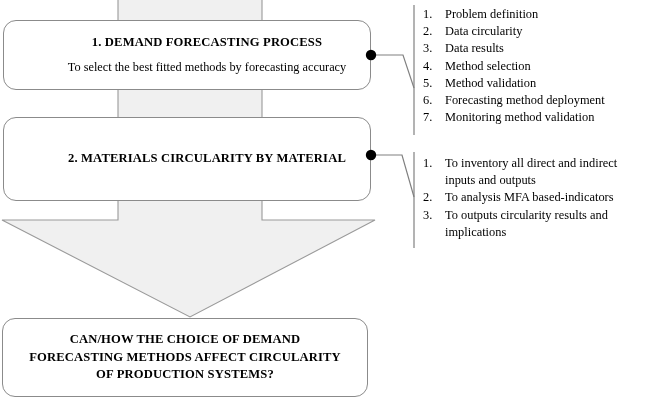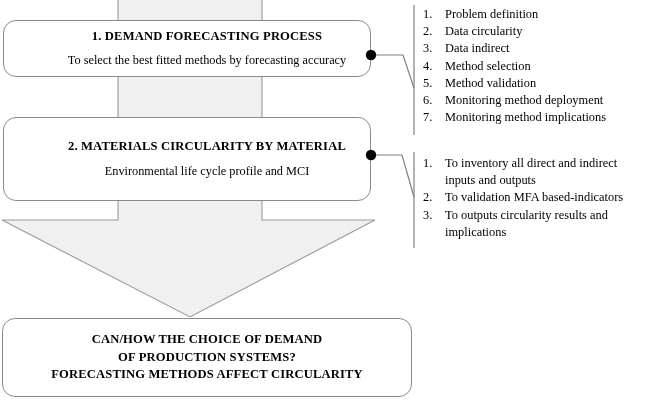--- a/index.html
+++ b/index.html
@@ -45,23 +45,23 @@
     font-size: 12.6px;
     line-height: 1.22;
     letter-spacing: 0.15px;
   }
   .box-sub {
     font-size: 12.3px;
     line-height: 1.2;
     margin-top: 9px;
   }
 
-  #box-1 { left: 3px;  top: 20px;  width: 368px; height: 57px; padding-left: 40px; }
+  #box-1 { left: 3px;  top: 20px;  width: 368px; height: 70px; padding-left: 40px; }
   #box-2 { left: 3px;  top: 117px; width: 368px; height: 84px; padding-left: 40px; }
-  #box-3 { left: 2px;  top: 318px; width: 410px; height: 79px; }
+  #box-3 { left: 2px;  top: 318px; width: 366px; height: 79px; }
 
   #box-3 .box-title {
     font-size: 12.6px;
     line-height: 1.42;
   }
 
   
   #connector-svg {
     position: absolute;
     left: 0;
@@ -103,27 +103,26 @@
     <polygon points="118,-4 262,-4 262,220 375,220 190,317 2,220 118,220" fill="#f0f0f0" stroke="#9a9a9a" stroke-width="1.1" stroke-linejoin="miter"></polygon>
   </svg>
 
   <div class="box" id="box-1">
     <div class="box-title">1. DEMAND FORECASTING PROCESS</div>
     <div class="box-sub">To select the best fitted methods by forecasting accuracy</div>
   </div>
 
   <div class="box" id="box-2">
     <div class="box-title">2. MATERIALS CIRCULARITY BY MATERIAL</div>
-    <div class="box-sub">Environmental life cycle profile and MCI</div>
   </div>
 
   <div class="box" id="box-3">
     <div class="box-title">CAN/HOW THE CHOICE OF DEMAND</div>
+    <div class="box-title">FORECASTING METHODS AFFECT CIRCULARITY</div>
     <div class="box-title">OF PRODUCTION SYSTEMS?</div>
-    <div class="box-title">FORECASTING METHODS AFFECT CIRCULARITY</div>
   </div>
 
   <svg id="connector-svg" viewBox="0 0 646 400" xmlns="http://www.w3.org/2000/svg">
 
     <path d="M 371 55 L 403 55 L 414 88" fill="none" stroke="#808080" stroke-width="1.2"></path>
     <line x1="414" y1="5" x2="414" y2="135" stroke="#808080" stroke-width="1.2"></line>
     <circle cx="371" cy="55" r="5.2" fill="#000000"></circle>
 
     <path d="M 371 155 L 402 155 L 414 197" fill="none" stroke="#808080" stroke-width="1.2"></path>
     <line x1="414" y1="152" x2="414" y2="248" stroke="#808080" stroke-width="1.2"></line>
@@ -134,48 +133,48 @@
     <div class="list-row">
       <span class="list-num">1.</span>
       <span class="list-text">Problem definition</span>
     </div>
     <div class="list-row">
       <span class="list-num">2.</span>
       <span class="list-text">Data circularity</span>
     </div>
     <div class="list-row">
       <span class="list-num">3.</span>
-      <span class="list-text">Data indirect</span>
+      <span class="list-text">Data results</span>
     </div>
     <div class="list-row">
       <span class="list-num">4.</span>
       <span class="list-text">Method selection</span>
     </div>
     <div class="list-row">
       <span class="list-num">5.</span>
       <span class="list-text">Method validation</span>
     </div>
     <div class="list-row">
       <span class="list-num">6.</span>
-      <span class="list-text">Monitoring method deployment</span>
+      <span class="list-text">Forecasting method deployment</span>
     </div>
     <div class="list-row">
       <span class="list-num">7.</span>
-      <span class="list-text">Monitoring method implications</span>
+      <span class="list-text">Monitoring method validation</span>
     </div>
   </div>
 
   <div class="list-block" id="list-2">
     <div class="list-row">
       <span class="list-num">1.</span>
       <span class="list-text">To inventory all direct and indirect inputs and outputs</span>
     </div>
     <div class="list-row">
       <span class="list-num">2.</span>
-      <span class="list-text">To validation MFA based-indicators</span>
+      <span class="list-text">To analysis MFA based-indicators</span>
     </div>
     <div class="list-row">
       <span class="list-num">3.</span>
       <span class="list-text">To outputs circularity results and implications</span>
     </div>
   </div>
 
 </div>
 
 </body></html>

